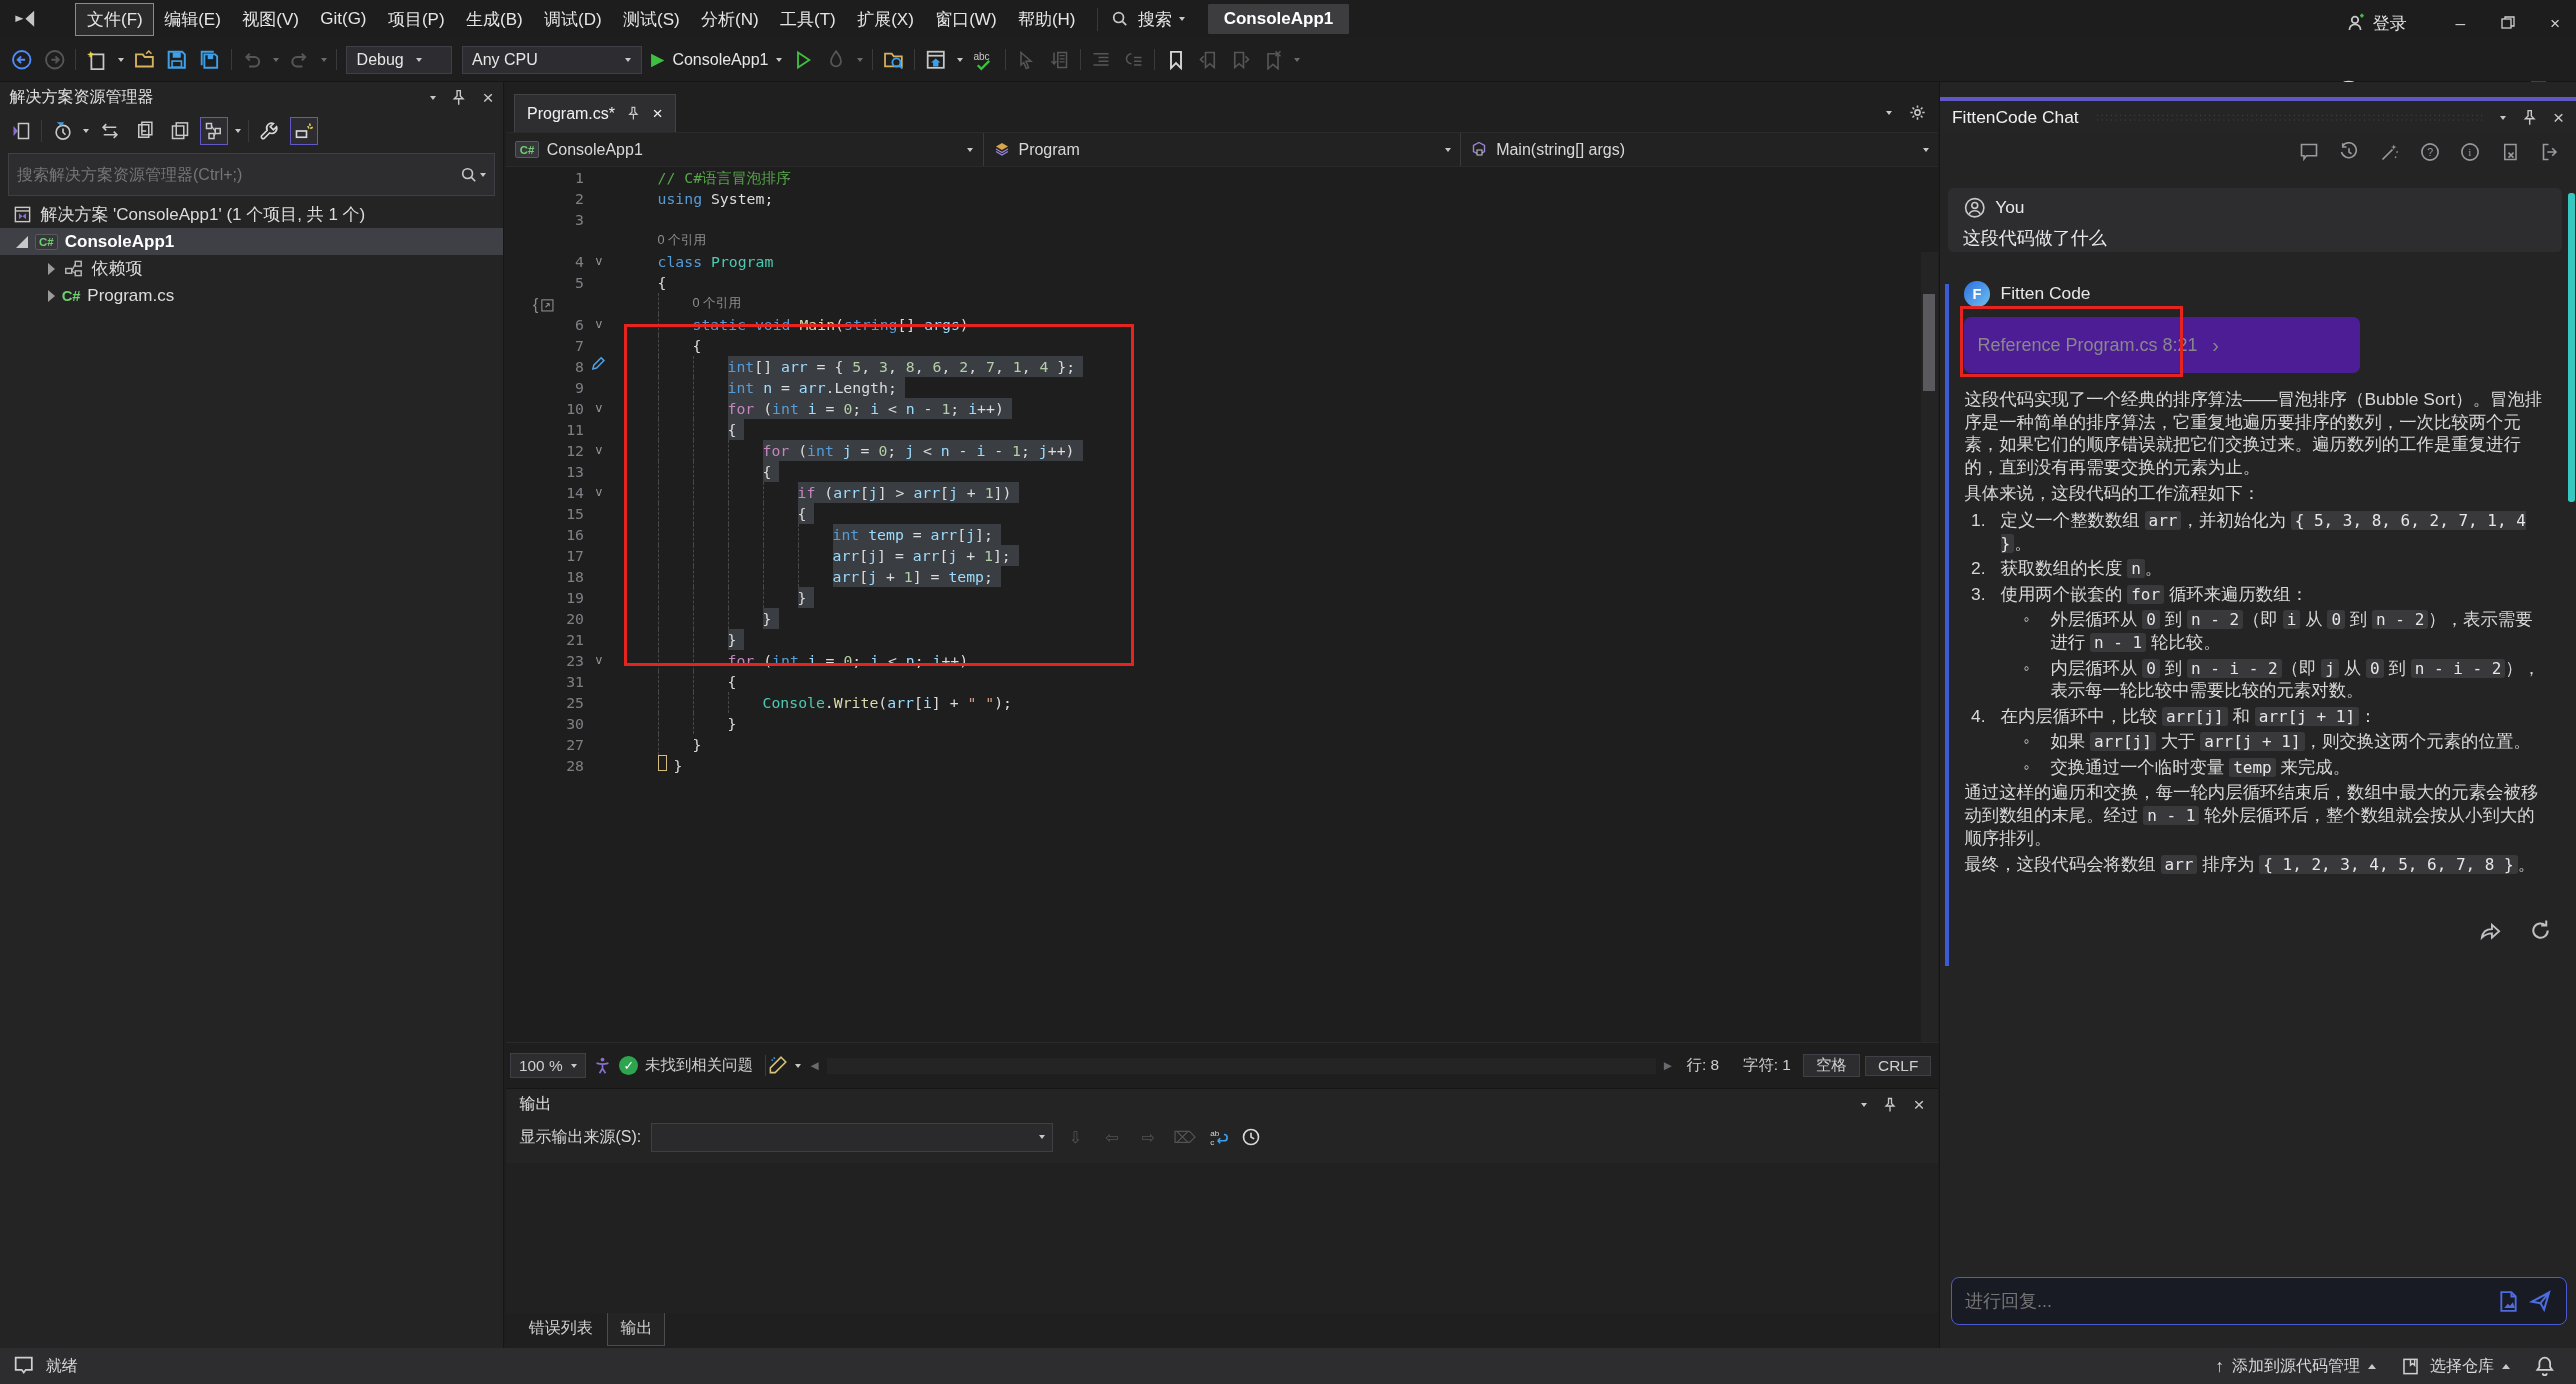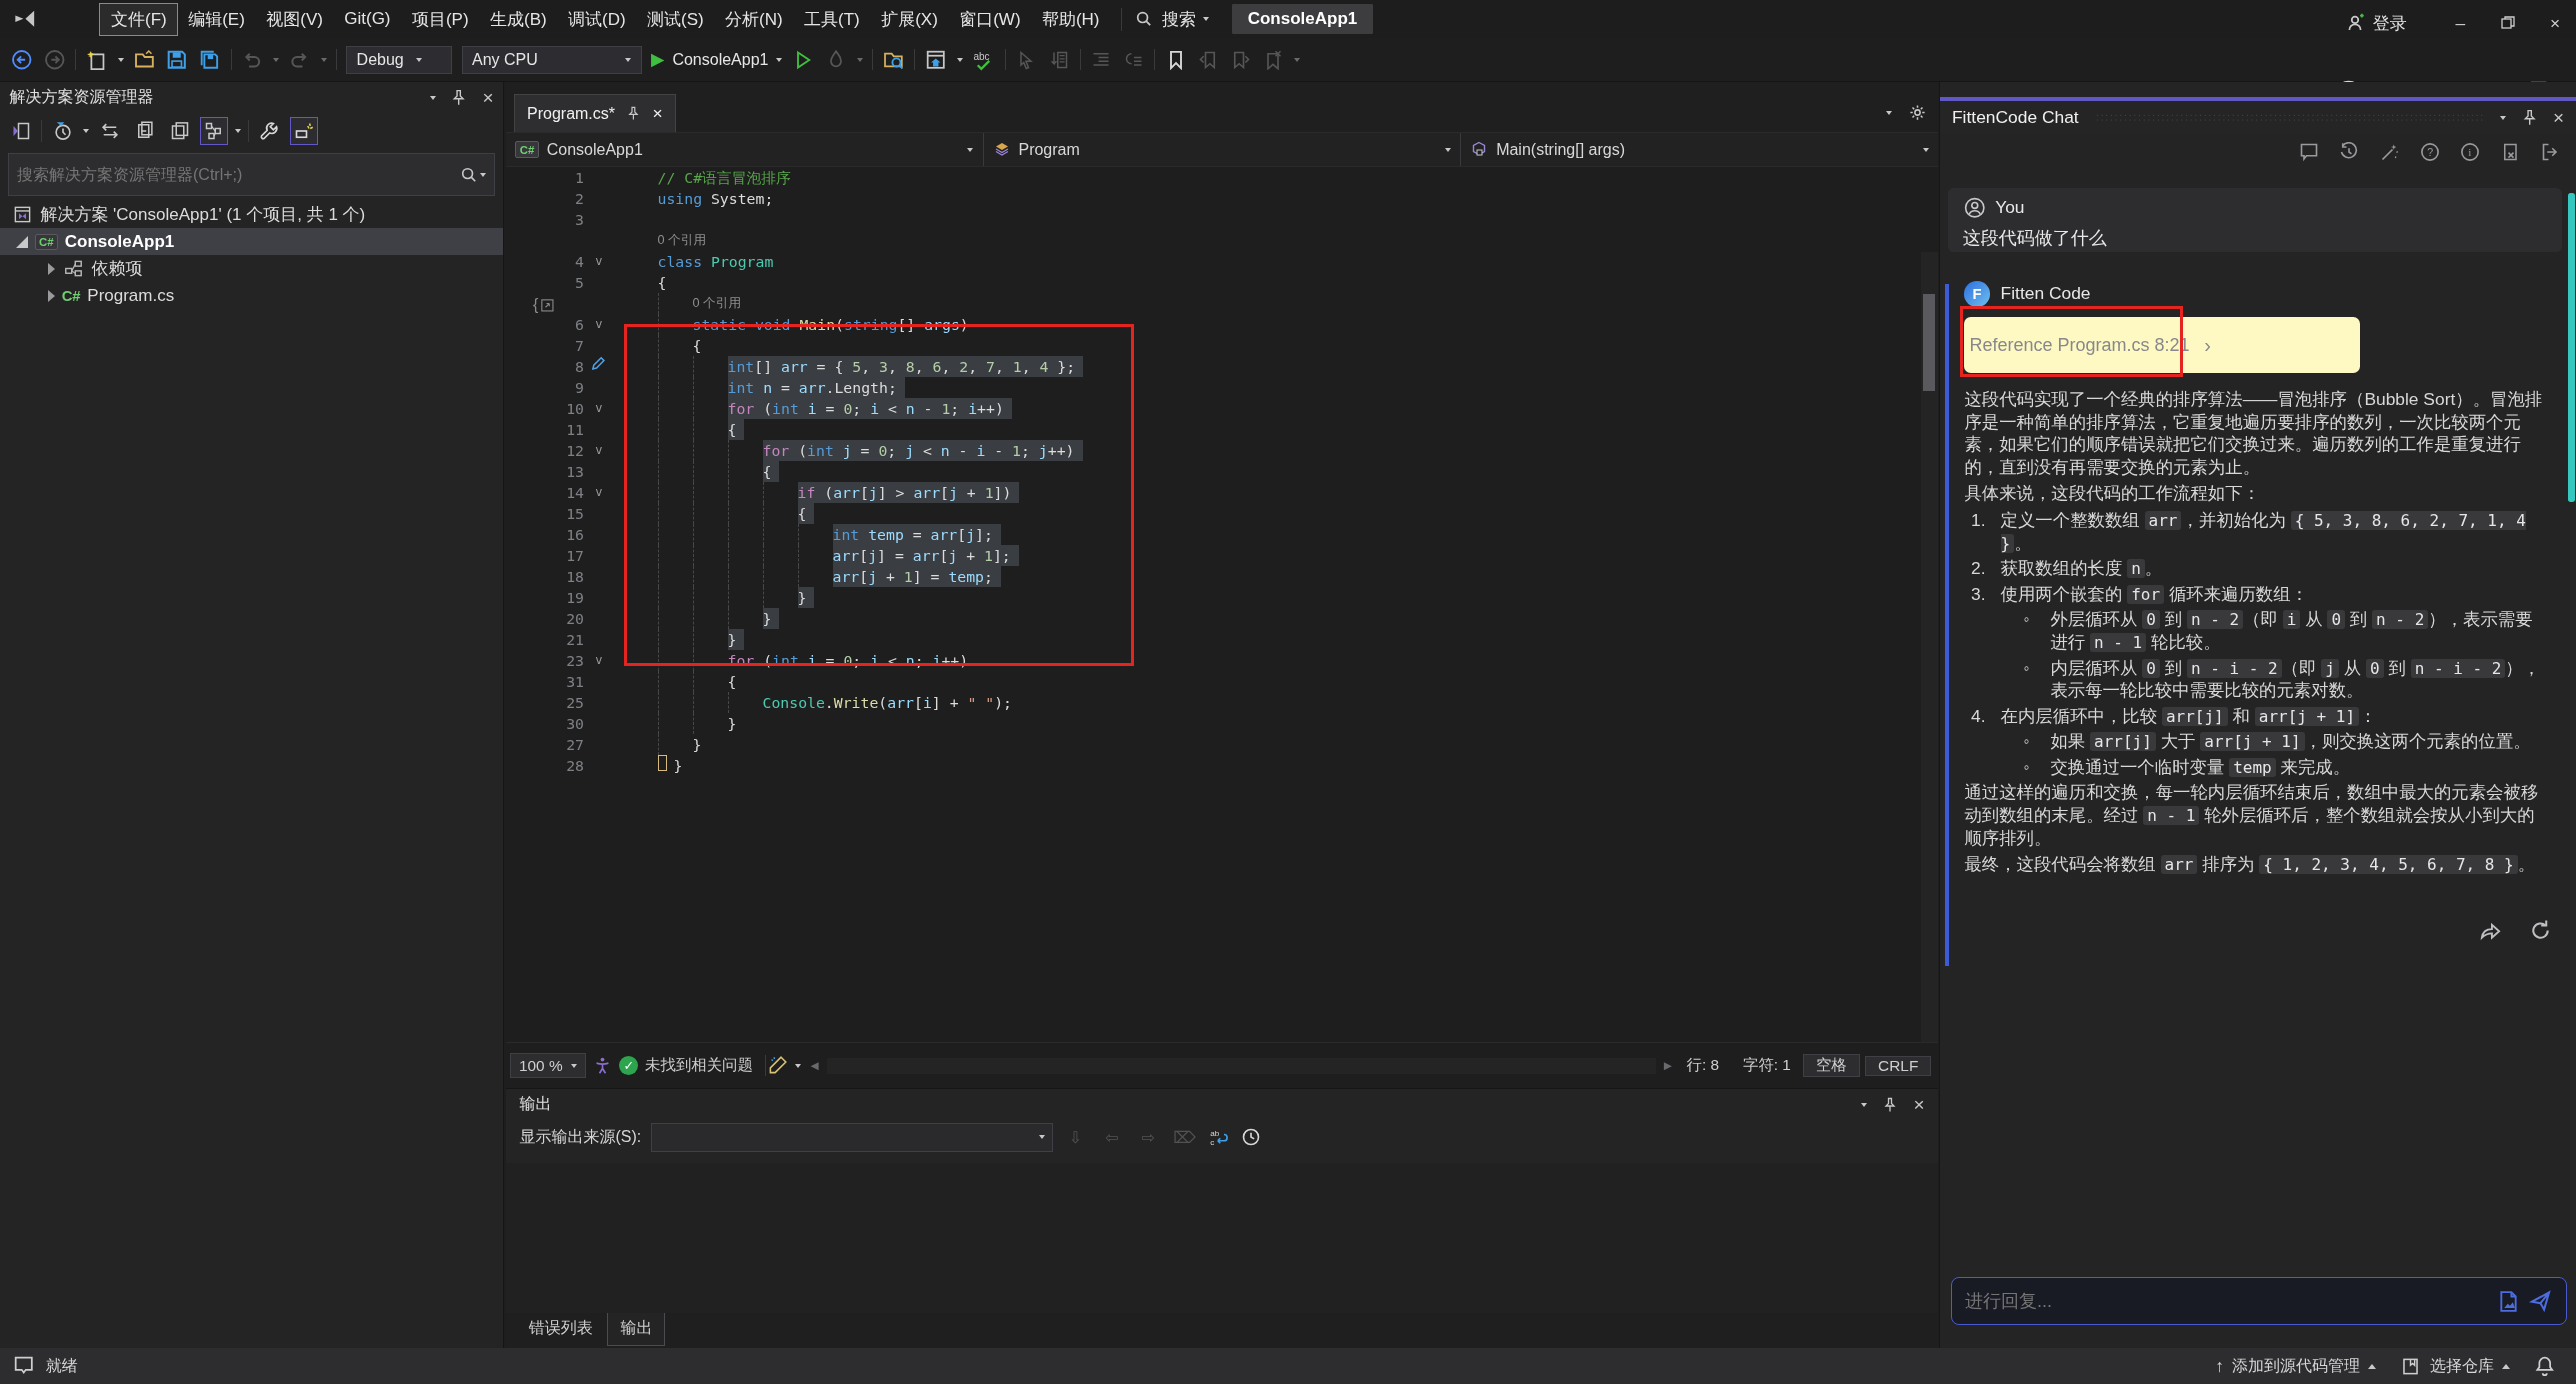--- a/index.html
+++ b/index.html
@@ -4,21 +4,21 @@
 <style>
   * { margin:0; padding:0; box-sizing:border-box; }
   html,body { background:#111; }
   body { font-family:"Liberation Sans", sans-serif; color:#d6d6d6; }
   #root { position:relative; width:2576px; height:1385px; background:#1e1e1e; overflow:hidden; }
 
   
   #titlebar { position:absolute; left:0; top:0; width:2576px; height:38px; background:#1d1d1e; display:flex; align-items:center; }
   #menubar { display:flex; align-items:center; margin-left:40px; }
   .menu-item { padding:4px 10.7px; font-size:17px; color:#e6e6e6; white-space:nowrap; }
-  .menu-item.focus { outline:0.7px solid #8a8a8a; background:#2b2b2c;margin-left:24px; }
+  .menu-item.focus { outline:0.7px solid #8a8a8a; background:#2b2b2c; }
   .tb-sep { width:0.7px; height:23px; background:#3a3a3c; margin:0 10.7px; }
   #search-cluster { display:flex; align-items:center; gap:6.7px; font-size:17px; color:#e6e6e6; }
   #title-project-box { margin-left:23px; background:#3d3d40; color:#fff; font-weight:bold; font-size:17px; padding:4.7px 16px; border-radius:1.3px; }
   #title-right { position:absolute; right:0; top:4px; height:38px; display:flex; align-items:center; gap:5.4px; }
   .win-btn { width:42px; height:38px; display:flex; align-items:center; justify-content:center; font-size:17.4px; color:#cfcfcf; }
   #signin { display:flex; align-items:center; gap:6.7px; font-size:17px; margin-right:27px; color:#e6e6e6; }
 
   
   #toolbar { position:absolute; left:0; top:38px; width:2576px; height:44px; background:#1e1e1f; border-bottom:0.7px solid #151516; display:flex; align-items:center; }
   .tool-group { display:flex; align-items:center; gap:9.4px; margin-left:10.7px; }
@@ -107,21 +107,21 @@
   #chat-grip { flex:1; height:9.4px; margin:0 16px; background-image:radial-gradient(#4a4a4d 0.9px, transparent 0.9px); background-size:4.7px 4.7px; }
   #chat-iconrow { position:absolute; right:13.4px; top:58px; display:flex; gap:17.4px; color:#9a9a9e; }
   #user-card { position:absolute; left:8px; top:106px; width:614px; height:64px; background:#2d2d30; border-radius:5.4px; padding:8px 14.8px; }
   #user-name-row { display:flex; align-items:center; gap:9.4px; font-size:17.4px; color:#e8e8e8; }
   #user-msg { font-size:18px; color:#e8e8e8; margin-top:6.7px; }
   #chat-scrollbar { position:absolute; right:1.3px; top:111px; width:6.7px; height:309px; background:#35c7c0; border-radius:2.7px; }
   #assistant { position:absolute; left:5.4px; top:199px; width:627px; }
   #assistant-bar { position:absolute; left:0; top:2.7px; width:3.4px; height:682px; background:#3c5bd6; }
   #assistant-head { display:flex; align-items:center; gap:10.7px; margin-left:19px; font-size:17.4px; color:#e8e8e8; }
   #fitten-logo { width:25.5px; height:25.5px; border-radius:50%; background:linear-gradient(135deg,#2c6fe0,#6fc0ee); color:#fff; font-weight:bold; font-size:14.8px; display:flex; align-items:center; justify-content:center; }
-  #reference-pill { margin:10.7px 0 0 19px; width:396px; height:56px; background:#fef9c3; border-radius:6.7px; display:flex; align-items:center; gap:14.8px; padding:0 5px; color:#88888c; font-size:18px; }
+  #reference-pill { margin:10.7px 0 0 19px; width:396px; height:56px; background:#4c1d95; border-radius:6.7px; display:flex; align-items:center; gap:14.8px; padding:0 13px; color:#88888c; font-size:18px; }
   #assistant-blocks { margin:14.8px 0 0 19px; width:584px; font-size:17.4px; color:#d8d8d8; line-height:1.3; }
   .cb-p { margin-bottom:4px; }
   .cb-li { display:flex; margin:2.7px 0 2.7px 6.7px; }
   .cb-num { width:29.5px; flex:none; }
   .cb-sub { display:flex; margin:2.7px 0 2.7px 59px; }
   .cb-bullet { width:27px; flex:none; color:#c8c8c8; }
   .ichip { font-family:"DejaVu Sans Mono", monospace; background:#39393c; color:#e6e6e6; border-radius:2.7px; padding:0 4px; font-size:16px; }
   #assistant-actions { position:absolute; right:24px; top:837px; display:flex; gap:27px; color:#c0c0c4; }
   #chat-input { position:absolute; left:10.7px; top:1195px; width:616px; height:48px; border:1.3px solid #4c5ad1; border-radius:8px; background:#181a24; display:flex; align-items:center; padding:0 13.4px; }
   #chat-input input { flex:1; background:transparent; border:0; outline:none; color:#7a7a85; font-size:18px; font-family:inherit; }

